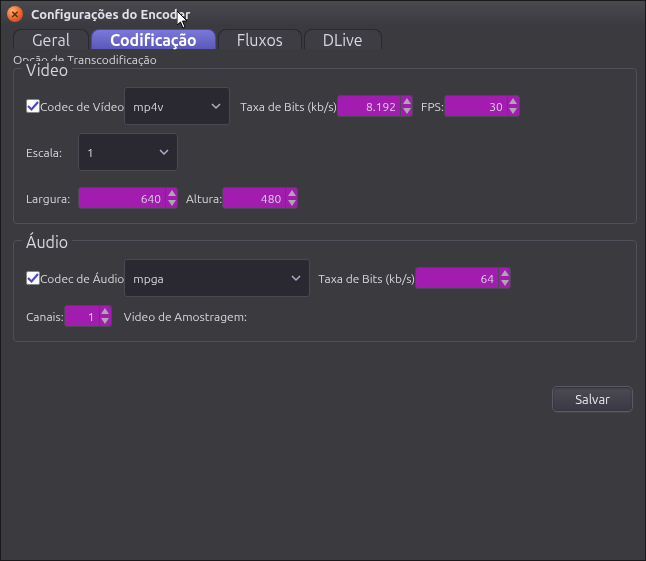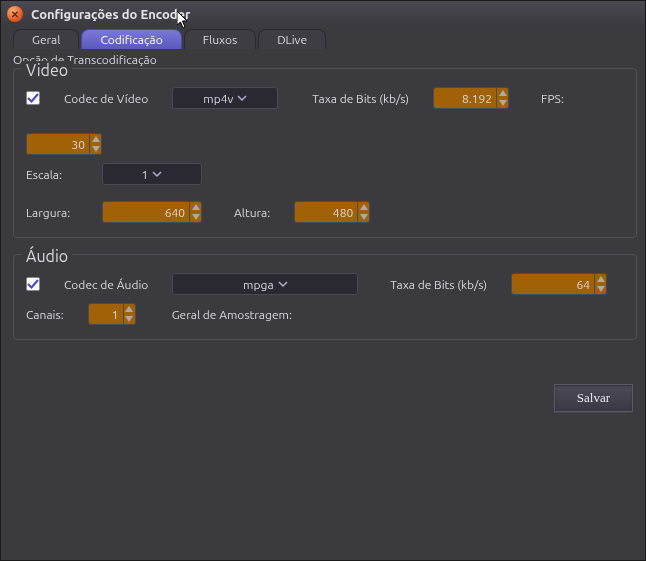--- a/index.html
+++ b/index.html
@@ -3,39 +3,39 @@
 <meta charset="utf-8">
 <style>
 * { box-sizing: border-box; margin: 0; padding: 0; font-family: "Ubuntu", "Segoe UI", sans-serif; }
 body { background: #000; }
 .window { width: 646px; height: 561px; background: #3b3a3f; border: 1px solid #1a1a1a; position: relative; }
 .titlebar { height: 26px; background: linear-gradient(#4a494f, #3a393f); display: flex; align-items: center; padding-left: 6px; gap: 8px; }
 .close-btn { width: 16px; height: 16px; border-radius: 50%; background: radial-gradient(circle at 35% 30%, #ffb070, #e8622a 55%, #b23e12); display: flex; align-items: center; justify-content: center; color: #5a2a10; font-size: 10px; font-weight: bold; cursor: pointer; }
 .title { color: #e4e2e8; font-weight: bold; font-size: 13px; }
 .cursor { position: absolute; left: 176px; top: 10px; width: 12px; height: 18px; pointer-events: none; }
 .tabs { display: flex; height: 22px; background: #3b3a3f; align-items: flex-end; gap: 2px; padding-left: 12px; }
-.tab { padding: 2px 18px; color: #d9d7e0; font-size: 12px; background: #3e3d44; border-radius: 8px 8px 0 0; border: 1px solid #2a2930; border-bottom: none; height: 20px; display: flex; align-items: center; cursor: pointer; margin-top: 23px; }
-.tab.active { background: linear-gradient(#7a78d8, #5a58b8); color: #fff; border-color: #4a48a0; }
+.tab { padding: 2px 18px; color: #d9d7e0; font-size: 16px; background: #3e3d44; border-radius: 8px 8px 0 0; border: 1px solid #2a2930; border-bottom: none; height: 20px; display: flex; align-items: center; cursor: pointer; margin-top: 23px; }
+.tab.active { background: linear-gradient(#7a78d8, #5a58b8); color: #fff; border-color: #4a48a0; font-weight: bold; }
 .content { padding: 4px 8px 8px 12px; color: #d9d7e0; font-size: 12px; }
 .section-title { font-size: 12px; margin-bottom: 2px; }
 .group { border: 1px solid #514f59; border-radius: 4px; padding: 10px 12px 14px 12px; margin-top: 2px; position: relative; }
 .group-title { position: absolute; top: -8px; left: 8px; background: #3b3a3f; padding: 0 4px; font-size: 16px; }
-.row { display: flex; align-items: center; gap: 24px; margin-top: 8px; flex-wrap: wrap; }
+.row { display: flex; align-items: center; gap: 0; margin-top: 8px; flex-wrap: wrap; }
 .checkbox { width: 14px; height: 14px; background: #fff; border: 1px solid #888; border-radius: 2px; display: flex; align-items: center; justify-content: center; cursor: pointer; }
 .checkbox svg { width: 12px; height: 12px; }
 label { font-size: 12px; }
-.select { background: #2a2932; border: 1px solid #4a4954; border-radius: 3px; height: 22px; display: flex; align-items: center; padding: 0 4px 0 8px; color: #d9d7e0; font-size: 12px; justify-content: center; cursor: pointer; }
+.select { background: #2a2932; border: 1px solid #4a4954; border-radius: 3px; height: 38px; display: flex; align-items: center; padding: 0 4px 0 8px; color: #d9d7e0; font-size: 12px; justify-content: space-between; cursor: pointer; }
 .select .arrow { width: 18px; text-align: center; color: #b0aeca; display:flex; align-items:center; justify-content:center; }
-.spin { background: #a16207; border: 1px solid #4a4954; border-radius: 3px; height: 22px; display: flex; align-items: center; color: #d9d7e0; font-size: 12px; }
+.spin { background: #a21caf; border: 1px solid #4a4954; border-radius: 3px; height: 22px; display: flex; align-items: center; color: #d9d7e0; font-size: 12px; }
 .spin .val { flex: 1; text-align: right; padding-right: 4px; }
 .spin .btns { width: 12px; display: flex; flex-direction: column; border-left: 1px solid #4a4954; }
 .spin .btns div { height: 10px; font-size: 7px; line-height: 7px; text-align: center; color: #aaa; cursor: pointer; display:flex; align-items:center; justify-content:center; }
 .subgroup-title { font-size: 12px; margin-top: 14px; margin-left: 8px; }
 .indent { margin-left: 0; }
-.btn { background: linear-gradient(#4c4b55, #3a3943); border: 1px solid #5a5965; border-radius: 0; color: #e8e6ef; font-size: 13px; padding: 5px 22px; cursor: pointer; box-shadow: 0 1px 2px rgba(0,0,0,.4) inset, 0 1px 0 rgba(255,255,255,.05); font-family: Liberation Serif, serif; }
+.btn { background: linear-gradient(#4c4b55, #3a3943); border: 1px solid #5a5965; border-radius: 5px; color: #e8e6ef; font-size: 13px; padding: 5px 22px; cursor: pointer; box-shadow: 0 1px 2px rgba(0,0,0,.4) inset, 0 1px 0 rgba(255,255,255,.05); }
 .btn-row { display: flex; justify-content: flex-end; margin-top: 44px; padding-right: 4px; }
 svg.chev { width:10px; height:10px; }
 svg.tri { width:8px; height:6px; }
 </style>
 </head>
 <body>
 
 <div class="window">
   <div class="titlebar">
     <div class="close-btn">✕</div>
@@ -197,21 +197,21 @@
                   <path d="M4 0 L8 6 L0 6 Z" fill="#aaa"></path>
                 </svg>
               </div>
               <div>
                 <svg class="tri" viewBox="0 0 8 6">
                   <path d="M0 0 L8 0 L4 6 Z" fill="#aaa"></path>
                 </svg>
               </div>
             </div>
         </div>
-        <label style="margin-left:12px">Geral de Amostragem:</label>
+        <label style="margin-left:12px">Video de Amostragem:</label>
       </div>
     </div>
 
     <div class="btn-row">
       <button class="btn">Salvar</button>
     </div>
   </div>
 </div>
 
 </body></html>

